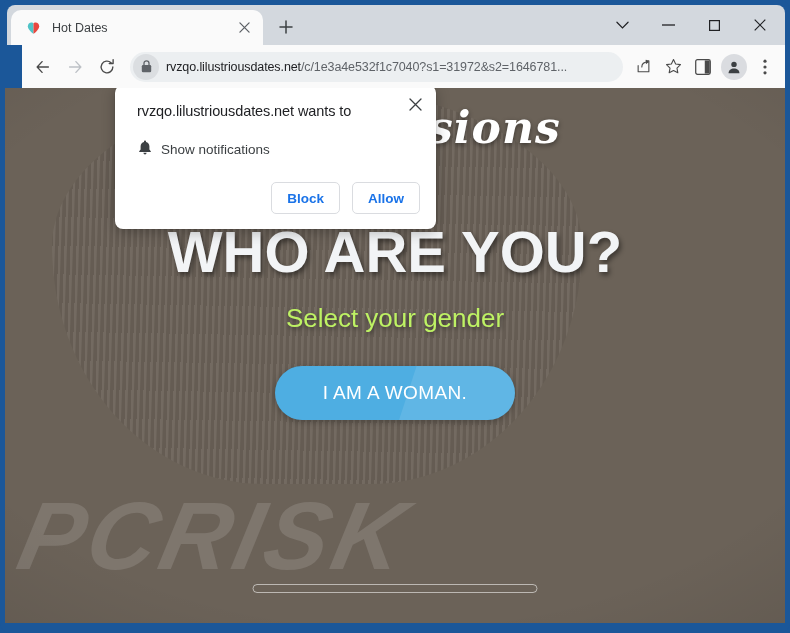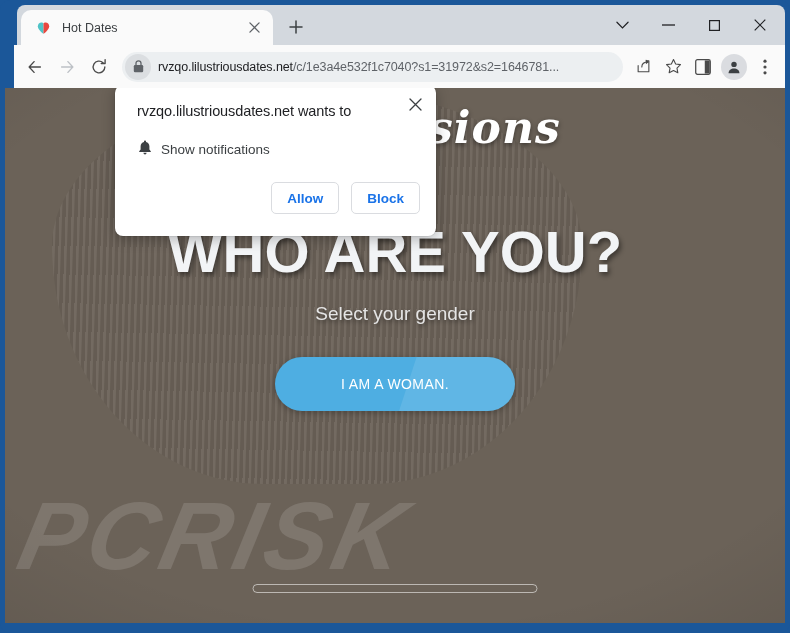--- a/index.html
+++ b/index.html
@@ -17,21 +17,21 @@
     position: absolute;
     inset: 0;
     background: #1b5799;
     border-radius: 10px;
     overflow: hidden;
   }
 
   
   .tabstrip {
     position: absolute;
-    top: 5px; left: 17px; right: 5px;
+    top: 5px; left: 7px; right: 5px;
     height: 40px;
     background: #d3d8de;
     border-top-left-radius: 8px;
     border-top-right-radius: 8px;
     display: flex;
     align-items: flex-end;
   }
 
   .tab {
     position: relative;
@@ -95,21 +95,21 @@
     display: flex;
     align-items: center;
     justify-content: center;
     color: #202124;
   }
   .winbtn:last-child { margin-right: 2px; }
 
   
   .toolbar {
     position: absolute;
-    top: 45px; left: 14px; right: 5px;
+    top: 45px; left: 22px; right: 5px;
     height: 43px;
     background: #fafafa;
     display: flex;
     align-items: center;
     padding: 0 6px;
     gap: 2px;
   }
 
   .navbtn {
     width: 30px; height: 30px;
@@ -259,39 +259,39 @@
     font-size: 58px;
     font-weight: 700;
     color: #f2f4f6;
     letter-spacing: 0px;
     text-shadow: 2px 3px 5px rgba(0,0,0,0.45);
     line-height: 1.05;
   }
 
   .hero-sub {
     margin-top: 20px;
-    font-size: 19px;
-    color: #e5e5e5;
+    font-size: 26px;
+    color: #bef264;
     text-shadow: 1px 2px 4px rgba(0,0,0,0.45);
   }
 
   .choices {
     margin-top: 32px;
     display: flex;
     justify-content: center;
     gap: 27px;
   }
 
   .choice {
     width: 240px;
     height: 54px;
     border-radius: 27px;
     background: #4eaee2;
     color: #ffffff;
-    font-size: 14px;
+    font-size: 19px;
     letter-spacing: 0.4px;
     display: flex;
     align-items: center;
     justify-content: center;
     box-shadow: 0 2px 6px rgba(0,0,0,0.25);
     position: relative;
     overflow: hidden;
   }
   .choice::after {
     content: "";
@@ -315,21 +315,21 @@
 
   
   .permdialog {
     position: absolute;
     left: 110px;
     top: -3px;
     width: 321px;
     background: #ffffff;
     border-radius: 8px;
     box-shadow: 0 3px 14px rgba(0,0,0,0.28), 0 0 0 1px rgba(0,0,0,0.05);
-    padding: 16px 16px 22px 22px;
+    padding: 16px 16px 15px 22px;
   }
 
   .perm-close {
     position: absolute;
     top: 8px; right: 10px;
     width: 22px; height: 22px;
     display: flex; align-items: center; justify-content: center;
     color: #3c4043;
   }
 
@@ -521,19 +521,19 @@
         <span>
           <svg width="16" height="17" viewBox="0 0 16 17">
             <path d="M8 1.4c-.55 0-1 .45-1 1v.55C4.97 3.4 3.6 5.2 3.6 7.3v3.1L2.2 12.2v.7h11.6v-.7l-1.4-1.8V7.3c0-2.1-1.37-3.9-3.4-4.35V2.4c0-.55-.45-1-1-1z" fill="#3c4043"></path>
             <path d="M6.4 13.8a1.6 1.6 0 0 0 3.2 0z" fill="#3c4043"></path>
           </svg>
         </span>
         <span class="perm-row-label">Show notifications</span>
       </div>
 
       <div class="perm-actions">
+        <div class="perm-btn">Block</div>
         <div class="perm-btn">Allow</div>
-        <div class="perm-btn">Block</div>
       </div>
     </div>
 
   </div>
 </div>
 
 </body></html>

